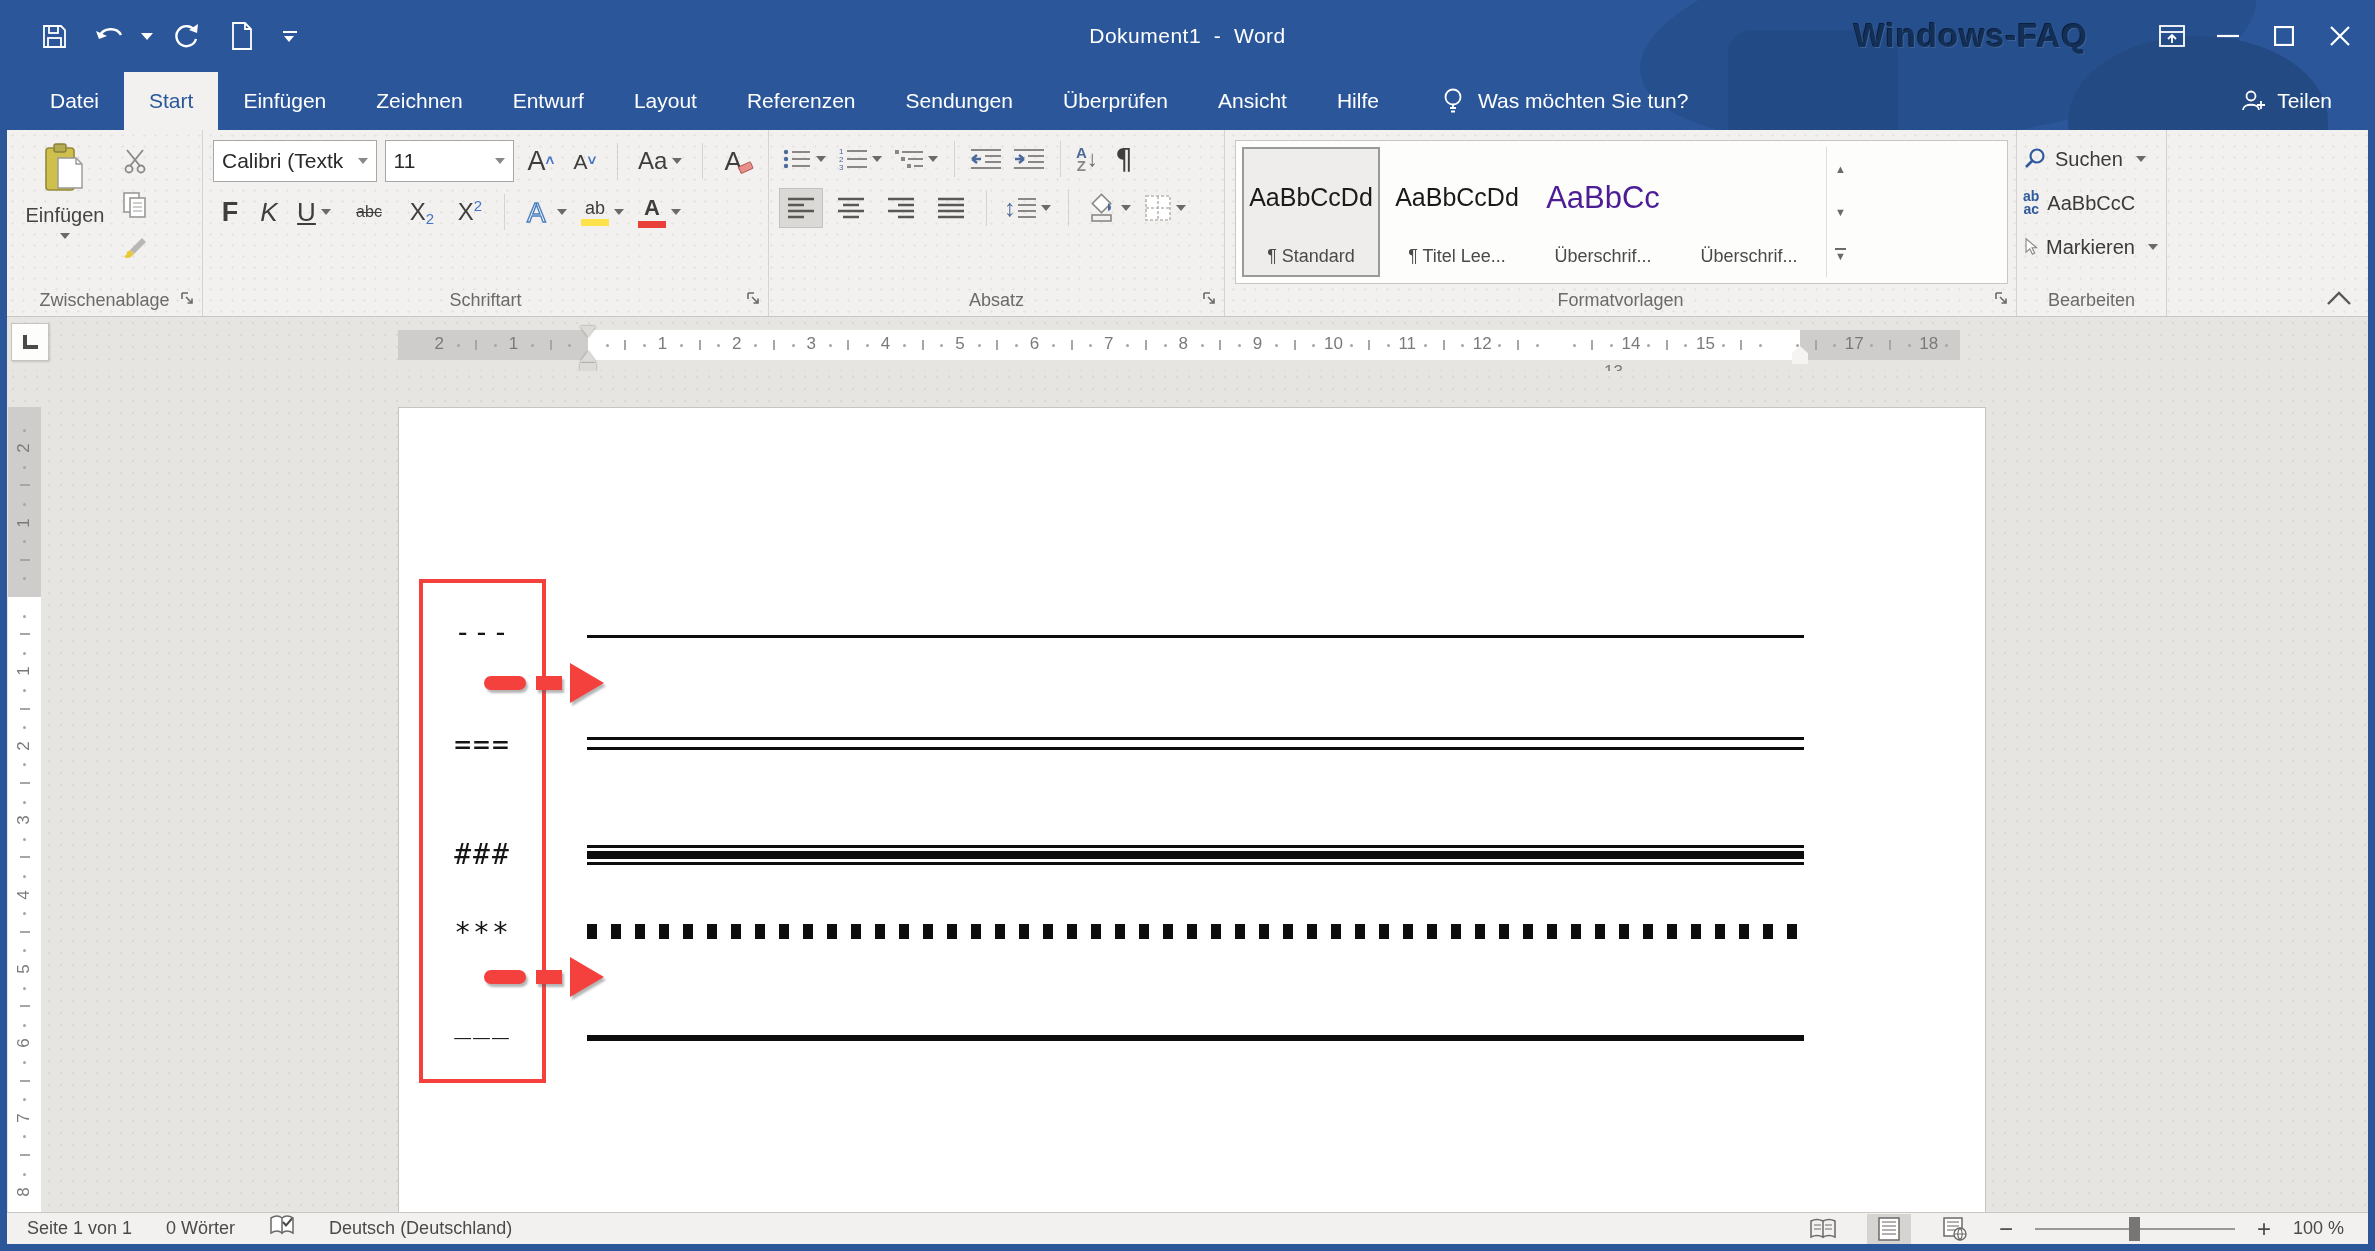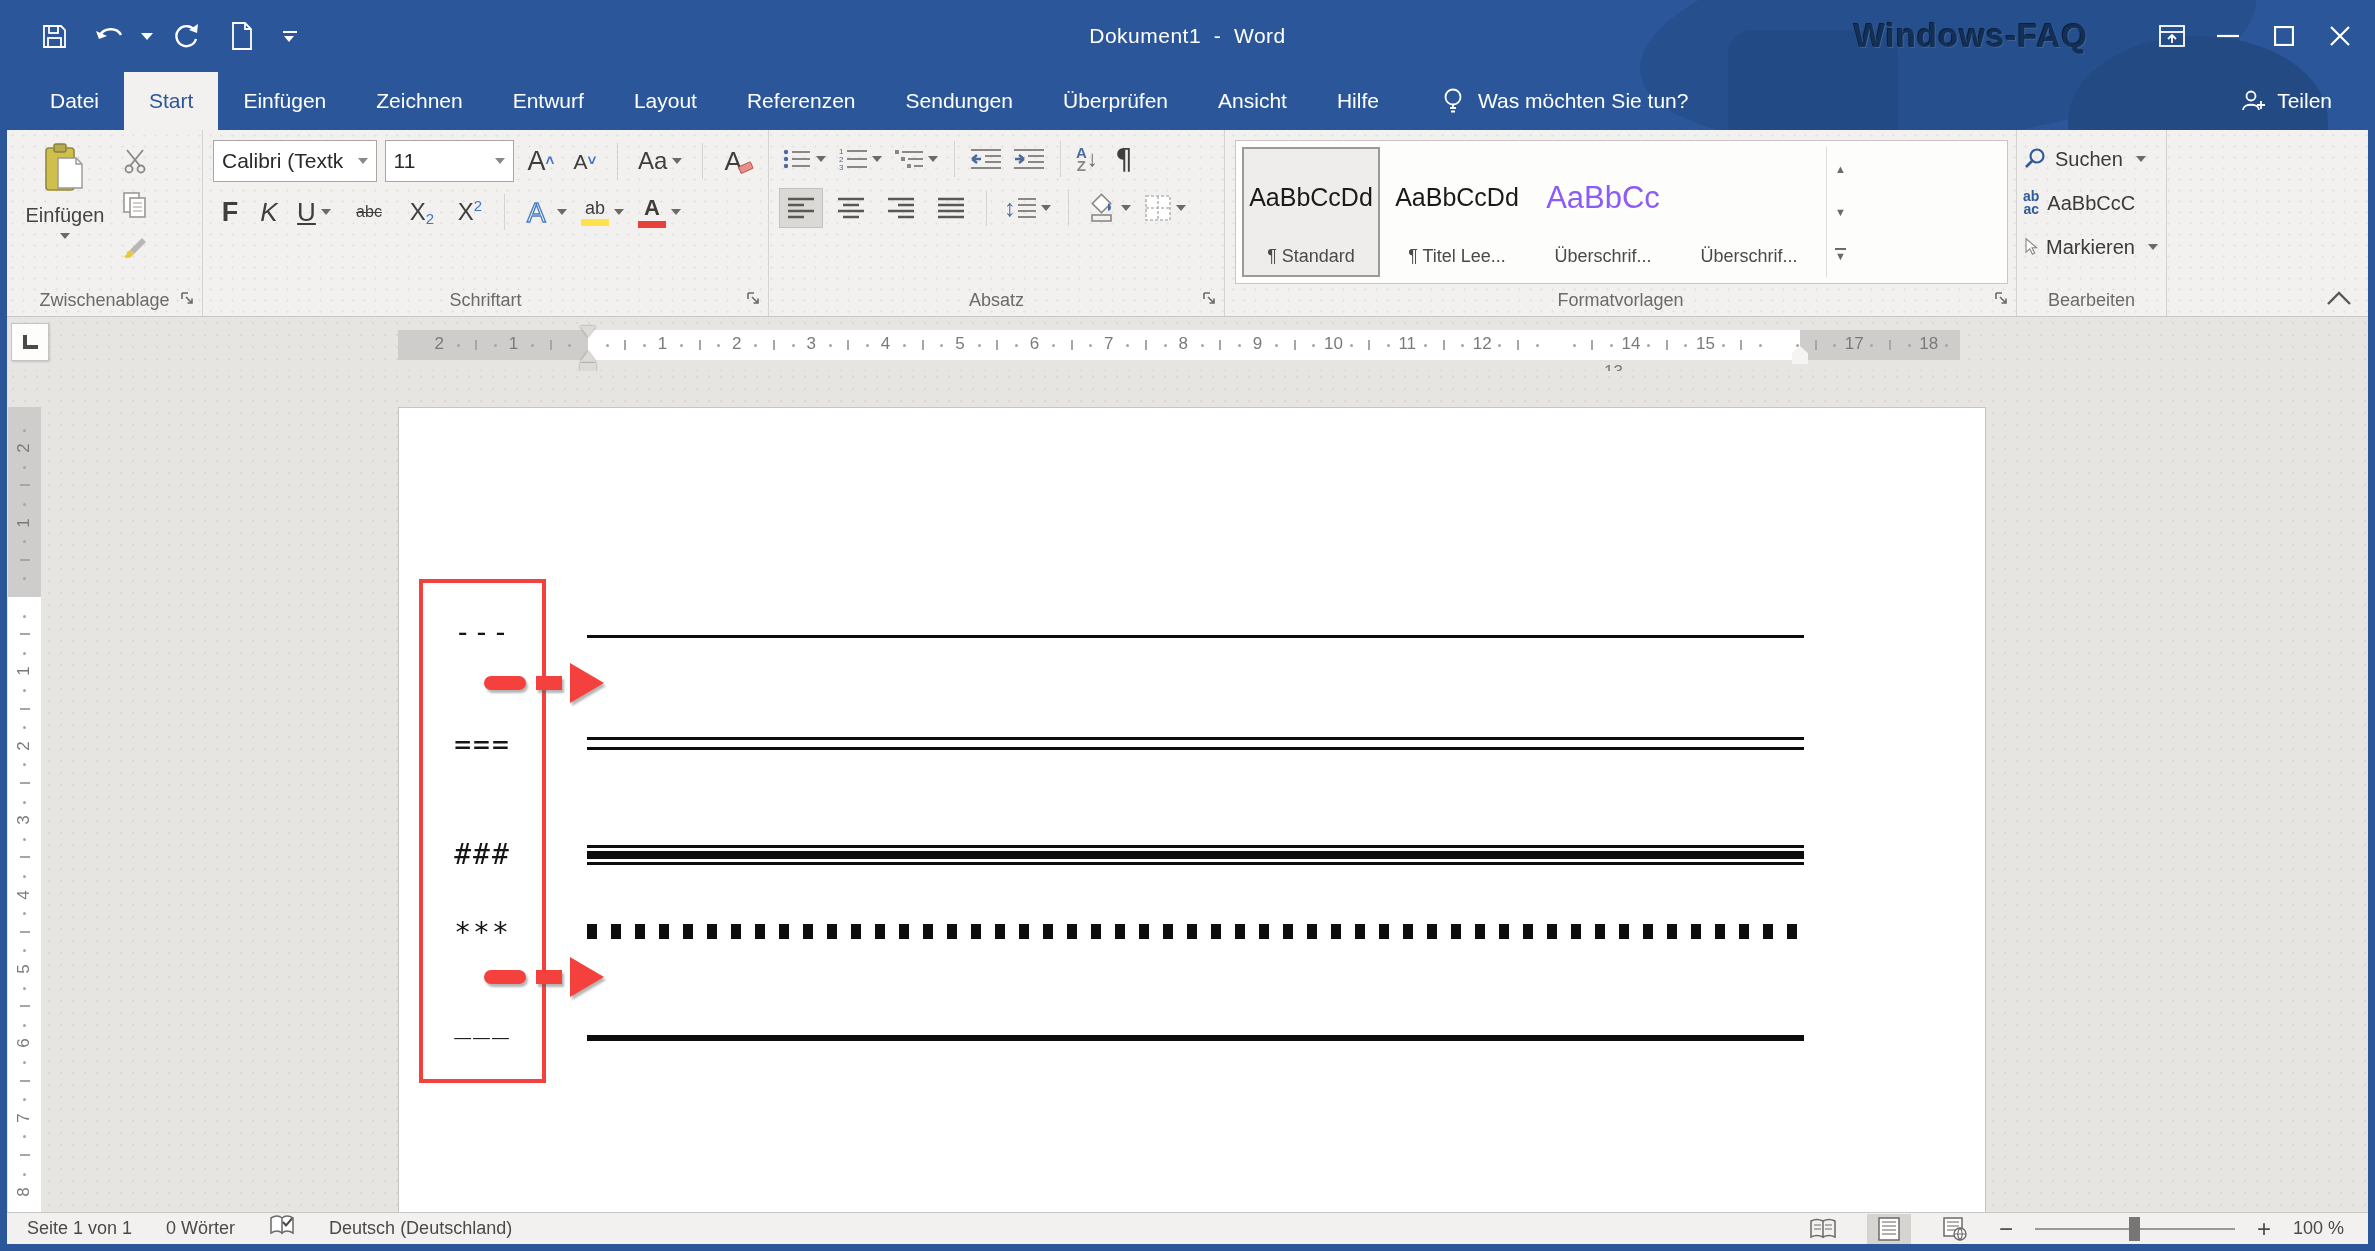--- a/index.html
+++ b/index.html
@@ -476,21 +476,21 @@
         <div style="display:flex;gap:8px">
               <div class="style-card selected">
                 <div class="sample" style="color: rgb(26, 26, 26); font-size: 25px;">AaBbCcDd</div>
                 <div class="sname">¶ Standard</div>
               </div>
               <div class="style-card">
                 <div class="sample" style="color: rgb(26, 26, 26); font-size: 25px;">AaBbCcDd</div>
                 <div class="sname">¶ Titel Lee...</div>
               </div>
               <div class="style-card">
-                <div class="sample" style="color: #8b5cf6; font-size: 31px;">AaBbCc</div>
+                <div class="sample" style="color: #4c1d95; font-size: 31px;">AaBbCc</div>
                 <div class="sname">Überschrif...</div>
               </div>
               <div class="style-card">
                 <div class="sname">Überschrif...</div>
               </div>
             </div>
         <div class="gal-scroll">
           <div class="gal-btn">
                 <span>▲</span>
               </div>

